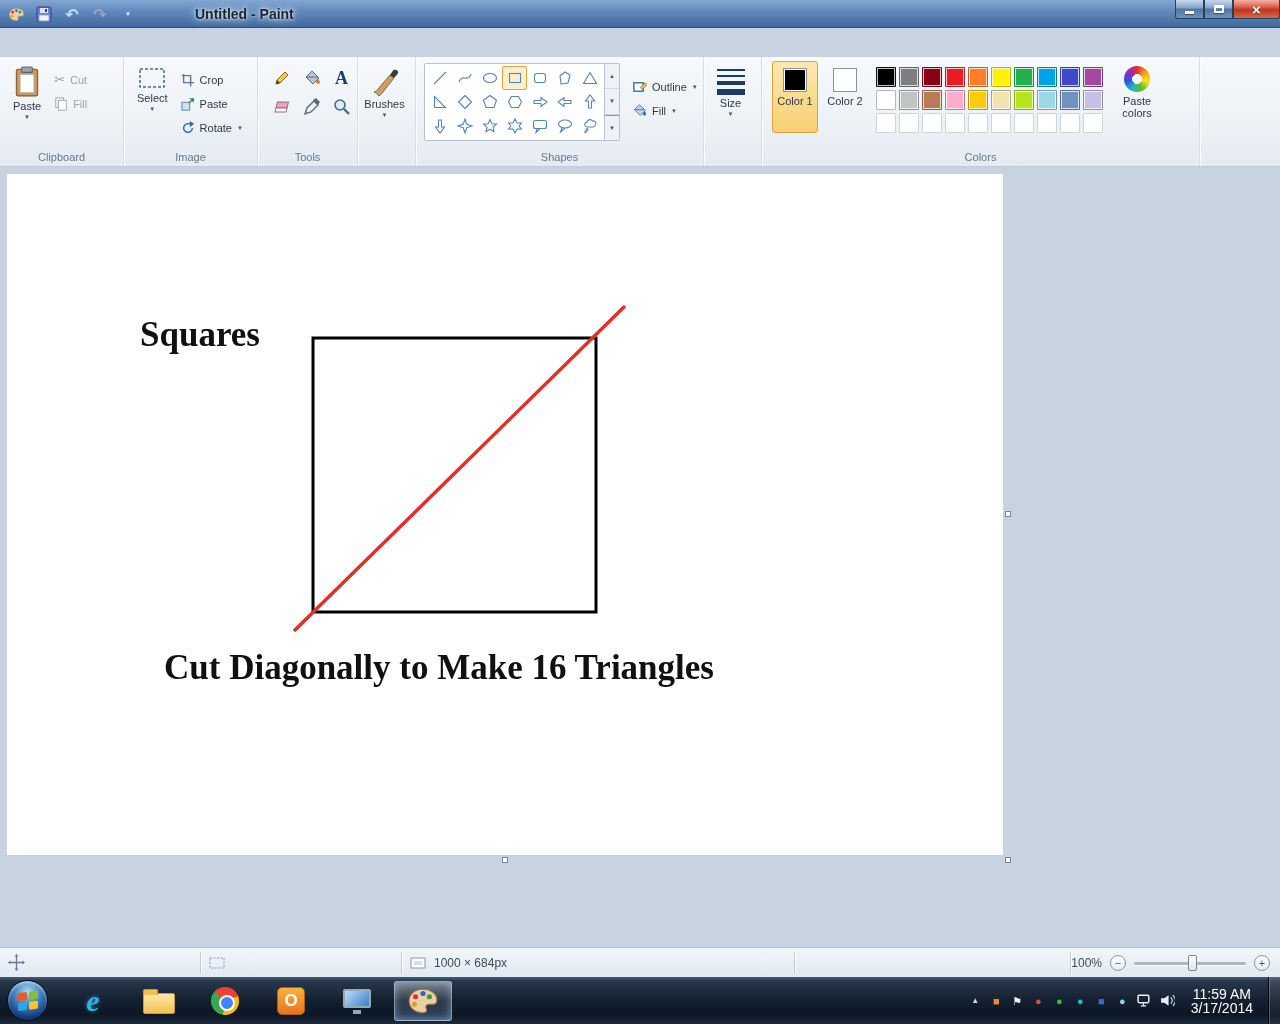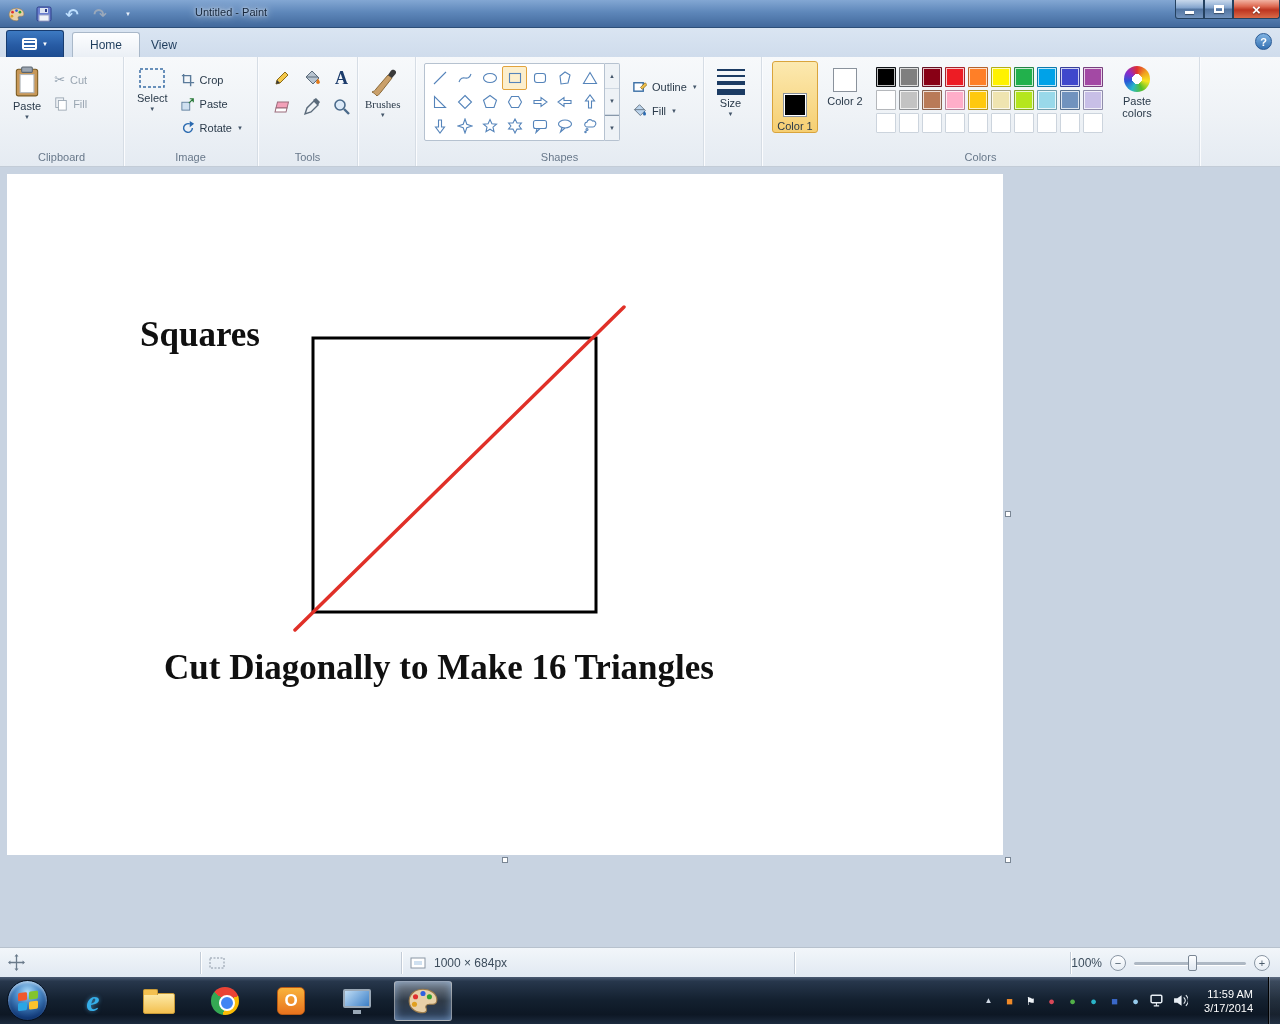--- a/index.html
+++ b/index.html
@@ -9,22 +9,22 @@
 
   
   .titlebar{position:absolute;top:0;left:0;right:0;height:28px;
     background:linear-gradient(#83a7d3 0%,#5e87ba 45%,#42699c 100%);
     border-bottom:1px solid #2d4f79;}
   .qat{position:absolute;left:6px;top:3px;display:flex;align-items:center;gap:8px;height:22px;}
   .qbtn{display:flex;align-items:center;justify-content:center;width:20px;height:20px;border-radius:3px;}
   .undo-glyph{font-size:16px;color:#bfe0ff;font-weight:bold;}
   .redo-glyph{font-size:16px;color:#9aa8ba;font-weight:bold;}
   .qat-caret{font-size:6px;color:#e8f0fa;}
-  .title-text{position:absolute;left:195px;top:6px;font-size:11px;color:#15253a;
-    text-shadow:0 0 8px rgba(255,255,255,.95),0 0 3px rgba(255,255,255,.9);}
+  .title-text{position:absolute;left:195px;top:6px;font-size:14px;color:#15253a;
+    text-shadow:0 0 8px rgba(255,255,255,.95),0 0 3px rgba(255,255,255,.9);font-weight:bold;}
   .win-controls{position:absolute;right:0;top:0;display:flex;}
   .wbtn{width:29px;height:19px;border:1px solid #24415f;border-top:none;
     background:linear-gradient(rgba(255,255,255,.55),rgba(255,255,255,.14) 45%,rgba(25,45,75,.28) 50%,rgba(255,255,255,.18));
     display:flex;align-items:center;justify-content:center;color:#fff;}
   .wbtn.min{border-radius:0 0 0 3px;}
   .wbtn.close{width:47px;border-radius:0 0 3px 0;
     background:linear-gradient(#f2b3a3 0%,#de6a52 35%,#bd3520 55%,#d96a48 100%);}
   .glyph-min{width:9px;height:3px;background:#fff;margin-top:7px;box-shadow:0 1px 1px rgba(0,0,0,.45);}
   .glyph-max{width:10px;height:8px;border:2px solid #fff;border-top-width:3px;box-shadow:0 1px 1px rgba(0,0,0,.35);}
   .glyph-close{font-size:15px;font-weight:bold;line-height:15px;text-shadow:0 1px 1px rgba(0,0,0,.45);}
@@ -76,21 +76,21 @@
   .shape-cell{display:flex;align-items:center;justify-content:center;border:1px solid transparent;border-radius:2px;}
   .shape-cell svg{stroke:#5584ba;fill:none;stroke-width:1.1;}
   .shape-cell.selected{border-color:#e2a33c;background:#fcefcd;}
   .shape-scroll{display:flex;flex-direction:column;width:15px;border:1px solid #b6c2d0;border-left:none;border-radius:0 2px 2px 0;background:#eef2f6;}
   .shape-scroll span{flex:1;display:flex;align-items:center;justify-content:center;font-size:6px;color:#44566a;border-bottom:1px solid #cfd8e2;}
   .shape-scroll span:last-child{border-bottom:none;border-top:1px solid #8898aa;}
 
   .color-big{width:46px;height:72px;display:flex;flex-direction:column;align-items:center;
     gap:3px;padding-top:6px;border:1px solid transparent;border-radius:3px;
     font-size:11px;line-height:12px;text-align:center;}
-  .color-big.selected{background:linear-gradient(#fce9b0,#f6cf72);border-color:#d9a43c;justify-content:flex-end;}
+  .color-big.selected{background:linear-gradient(#fce9b0,#f6cf72);border-color:#d9a43c;}
   .swatch{width:24px;height:24px;border:1px solid #8a929c;box-shadow:inset 0 0 0 1px #fff;}
   .palette{display:grid;grid-template-columns:repeat(10,20px);grid-auto-rows:20px;gap:3px;margin:6px 0 0 8px;}
   .cell{border:1px solid rgba(40,50,60,.35);box-shadow:inset 0 0 0 1px rgba(255,255,255,.75);border-radius:1px;}
   .cell.empty{background:#fff;border:1px solid #ccd4dd;}
   .edit-btn{width:52px;display:flex;flex-direction:column;align-items:center;gap:3px;margin:5px 0 0 8px;
     font-size:11px;line-height:12px;text-align:center;border-radius:3px;}
   .rainbow{width:26px;height:26px;border-radius:50%;
     background:radial-gradient(circle,#fff 0 26%,transparent 27%),
       conic-gradient(#e03030,#f0a020,#f5e520,#58c028,#28b8c8,#2858d8,#9028c8,#e03030);}
   .size-lines{display:flex;flex-direction:column;gap:4px;width:28px;margin-top:3px;}
@@ -148,21 +148,21 @@
   .outlook-icon{width:28px;height:28px;border-radius:5px;background:linear-gradient(#f9b33c,#e8731e);
     border:1px solid #b85a14;color:#fff;font-weight:bold;font-size:17px;display:flex;align-items:center;justify-content:center;}
   .monitor-icon{position:relative;width:28px;height:19px;border:2px solid #9aa8b6;border-radius:2px;margin-top:-4px;
     background:linear-gradient(135deg,#bfdcf4,#3c80c8);}
   .monitor-icon::after{content:"";position:absolute;left:8px;top:19px;width:8px;height:4px;background:#9aa8b6;}
   .tray{margin-left:auto;display:flex;align-items:center;gap:6px;flex:none;}
   .tray-glyph{width:15px;text-align:center;font-size:11px;line-height:14px;}
   .tg1{color:#cfd8e4;font-size:8px;} .tg2{color:#f08a28;} .tg3{color:#eef2f6;} .tg4{color:#d84858;}
   .tg5{color:#52b048;} .tg6{color:#2ab4c8;} .tg7{color:#3a68c8;} .tg8{color:#96cbec;}
   .tray-svg{display:flex;align-items:center;justify-content:center;width:17px;}
-  .clock{text-align:right;color:#fff;font-size:11px;line-height:14px;padding:0 9px;}
+  .clock{text-align:center;color:#fff;font-size:14px;line-height:14px;padding:0 9px;}
   .show-desktop{width:12px;height:47px;flex:none;border-left:1px solid #000;
     box-shadow:inset 1px 0 0 rgba(255,255,255,.25);
     background:linear-gradient(rgba(255,255,255,.10),rgba(255,255,255,.03));}
 </style>
 </head>
 <body>
 
 <div id="window">
 
   <div class="titlebar">
@@ -201,29 +201,20 @@
         </span>
       <span class="wbtn">
           <span class="glyph-max"></span>
         </span>
       <span class="wbtn close">
           <span class="glyph-close">×</span>
         </span>
     </div>
   </div>
 
-  <div class="tabrow">
-    <div class="file-btn">
-      <span class="file-glyph"></span>
-      <span class="file-caret">▼</span>
-    </div>
-    <div class="tab active" id="tab-home">Home</div>
-    <div class="tab" id="tab-view">View</div>
-    <div class="help-btn">?</div>
-  </div>
 
   <div class="ribbon">
 
     <div class="rgroup g-clipboard">
       <div class="grow">
         <div class="big-btn">
           <svg width="28" height="32" viewBox="0 0 26 30">
               <rect x="3" y="3" width="20" height="25" rx="2" fill="#c89858" stroke="#7a5a20"></rect>
               <rect x="8" y="1" width="10" height="5" rx="1" fill="#9aa4b0" stroke="#5a646e"></rect>
               <rect x="6.5" y="8" width="13" height="17" fill="#fff" stroke="#b0b6bc"></rect>
@@ -320,21 +311,21 @@
           <svg width="18" height="18" viewBox="0 0 18 18">
               <circle cx="7" cy="7" r="5" fill="#dceaf8" stroke="#4a6a8a" stroke-width="1.6"></circle>
               <path d="M11 11l5 5" stroke="#4a6a8a" stroke-width="2.4"></path>
             </svg>
         </span>
       </div>
       <div class="glabel">Tools</div>
     </div>
 
     <div class="rgroup g-brushes">
-      <div class="grow" style="justify-content:flex-start;padding-left:2px;font-family:Liberation Serif, serif;">
+      <div class="grow" style="justify-content:center;padding-left:2px;">
         <div class="big-btn">
           <svg width="32" height="30" viewBox="0 0 30 30">
               <path d="M4 26c2-1 3-1 4-3l12-14 4 3-11 14c-2 2-2 3-4 4-2-2-3-3-5-4z" fill="#caa06a" stroke="#8a6a3a"></path>
               <path d="M20 9l4 3 3.5-4c1-1.2.8-2.8-.8-3.8-1.6-1-3-.4-4 .8z" fill="#3a3a3a"></path>
             </svg>
           <span>Brushes</span>
           <span class="caret">▼</span>
         </div>
       </div>
     </div>

